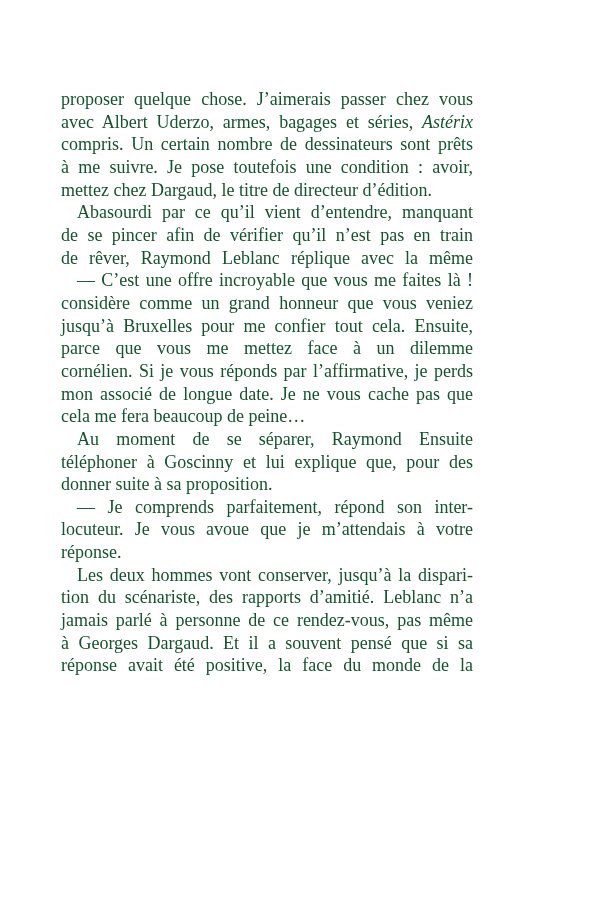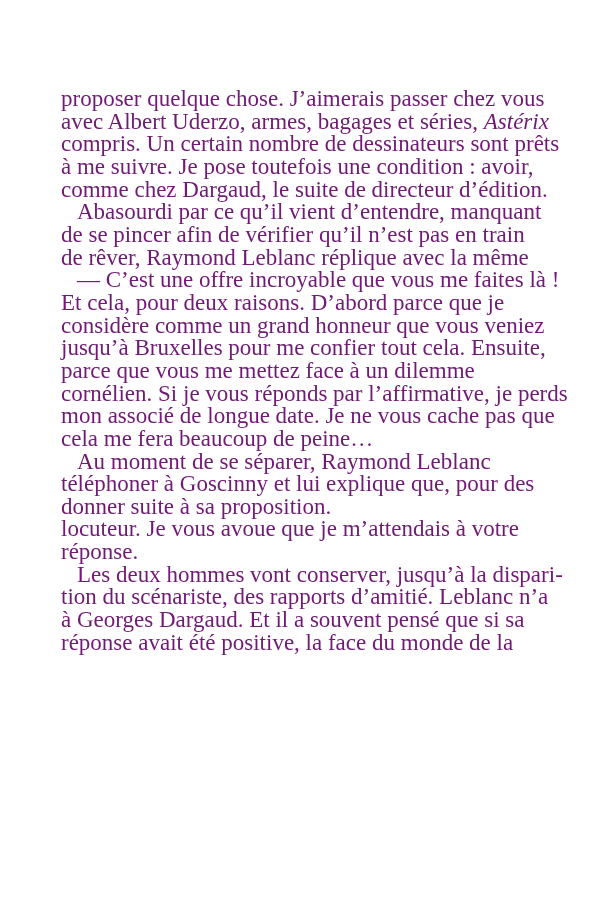--- a/index.html
+++ b/index.html
@@ -12,23 +12,23 @@
     height: 909px;
     position: relative;
     overflow: hidden;
   }
   .page {
     position: absolute;
     left: 61px;
     top: 88px;
     width: 412px;
     font-family: "Liberation Serif", "DejaVu Serif", serif;
-    font-size: 23px;
+    font-size: 18px;
     line-height: 22.67px;
-    color: #701a75;
+    color: #14532d;
     text-align: justify;
     hyphens: none;
   }
   .line {
     display: block;
     text-align: justify;
     text-align-last: justify;
     white-space: nowrap;
     height: 22.67px;
   }
@@ -45,51 +45,52 @@
 </head>
 <body>
 
 <div class="page">
 
   <div>
     <span class="line">proposer quelque chose. J’aimerais passer chez vous</span>
     <span class="line"><span>avec Albert Uderzo, armes, bagages et séries, </span><em>Astérix</em></span>
     <span class="line">compris. Un certain nombre de dessinateurs sont prêts</span>
     <span class="line">à me suivre. Je pose toutefois une condition : avoir,</span>
-    <span class="line last">comme chez Dargaud, le suite de directeur d’édition.</span>
+    <span class="line last">mettez chez Dargaud, le titre de directeur d’édition.</span>
   </div>
 
   <div>
     <span class="line indent">Abasourdi par ce qu’il vient d’entendre, manquant</span>
     <span class="line">de se pincer afin de vérifier qu’il n’est pas en train</span>
     <span class="line">de rêver, Raymond Leblanc réplique avec la même</span>
   </div>
 
   <div>
     <span class="line indent">— C’est une offre incroyable que vous me faites là !</span>
-    <span class="line">Et cela, pour deux raisons. D’abord parce que je</span>
     <span class="line">considère comme un grand honneur que vous veniez</span>
     <span class="line">jusqu’à Bruxelles pour me confier tout cela. Ensuite,</span>
     <span class="line">parce que vous me mettez face à un dilemme</span>
     <span class="line">cornélien. Si je vous réponds par l’affirmative, je perds</span>
     <span class="line">mon associé de longue date. Je ne vous cache pas que</span>
     <span class="line last">cela me fera beaucoup de peine…</span>
   </div>
 
   <div>
-    <span class="line indent">Au moment de se séparer, Raymond Leblanc</span>
+    <span class="line indent">Au moment de se séparer, Raymond Ensuite</span>
     <span class="line">téléphoner à Goscinny et lui explique que, pour des</span>
     <span class="line last">donner suite à sa proposition.</span>
   </div>
 
   <div>
+    <span class="line indent">— Je comprends parfaitement, répond son inter-</span>
     <span class="line">locuteur. Je vous avoue que je m’attendais à votre</span>
     <span class="line last">réponse.</span>
   </div>
 
   <div>
     <span class="line indent">Les deux hommes vont conserver, jusqu’à la dispari-</span>
     <span class="line">tion du scénariste, des rapports d’amitié. Leblanc n’a</span>
+    <span class="line">jamais parlé à personne de ce rendez-vous, pas même</span>
     <span class="line">à Georges Dargaud. Et il a souvent pensé que si sa</span>
     <span class="line">réponse avait été positive, la face du monde de la</span>
   </div>
 
 </div>
 
 </body></html>

